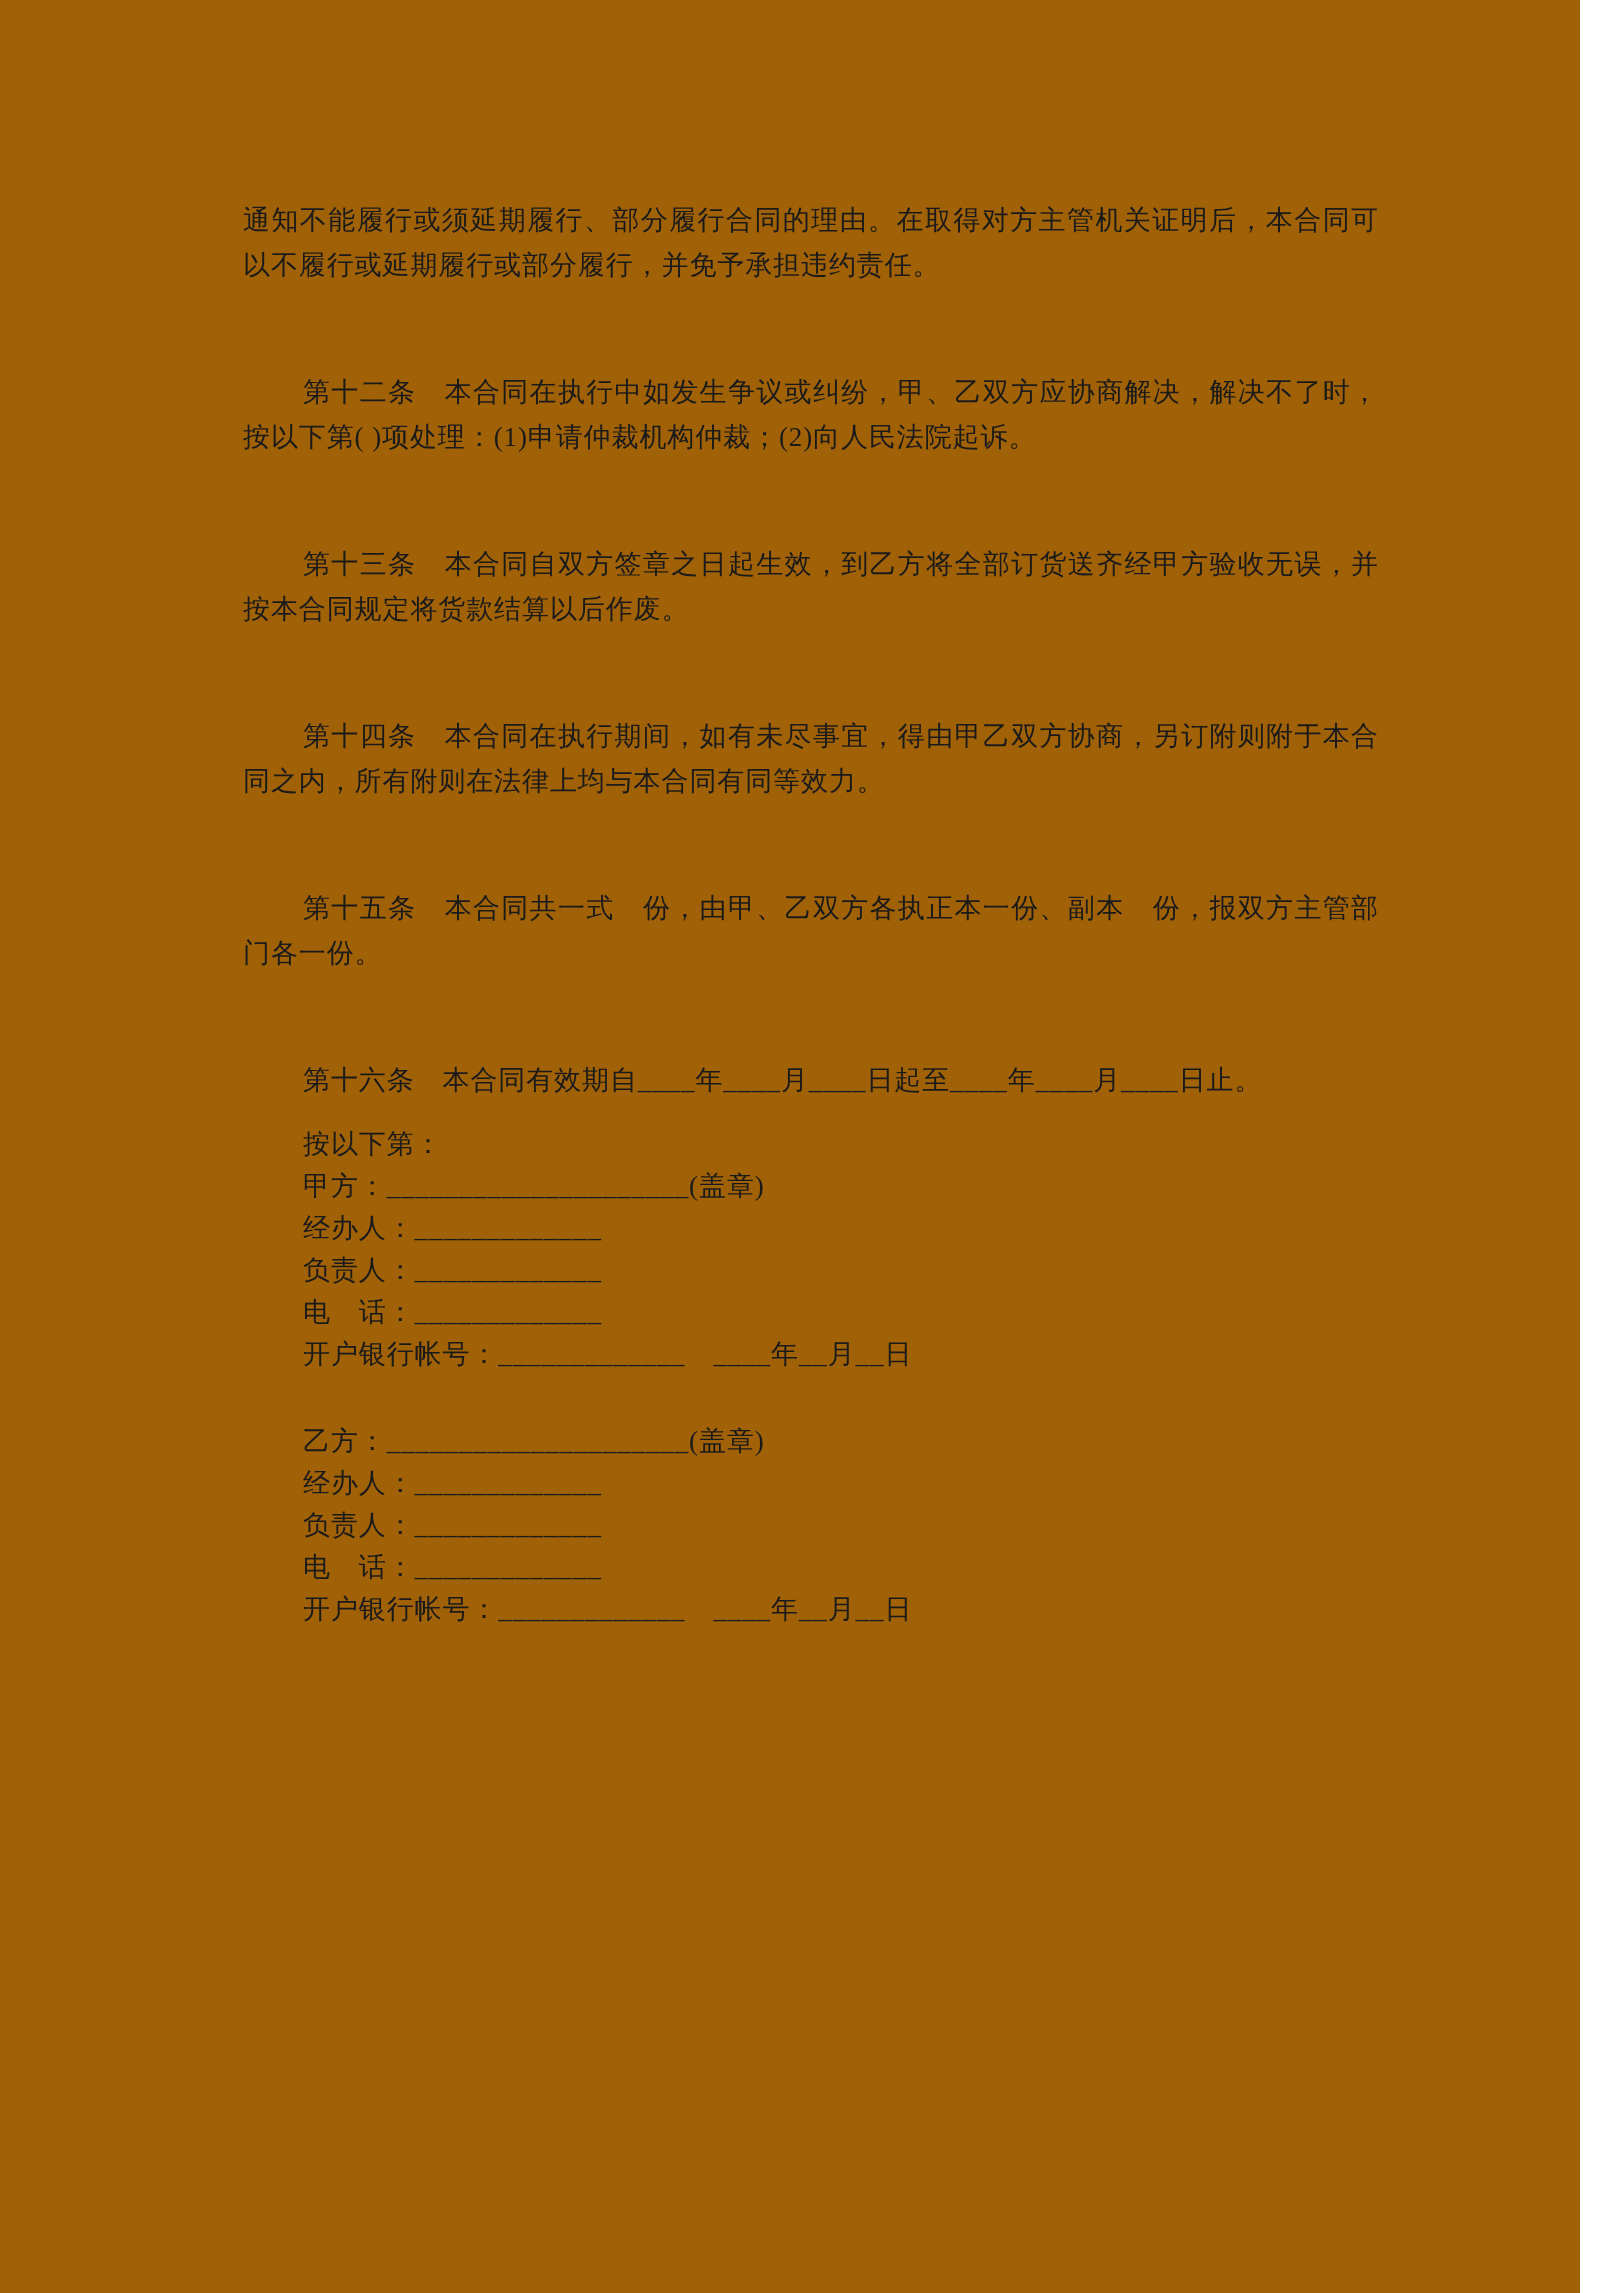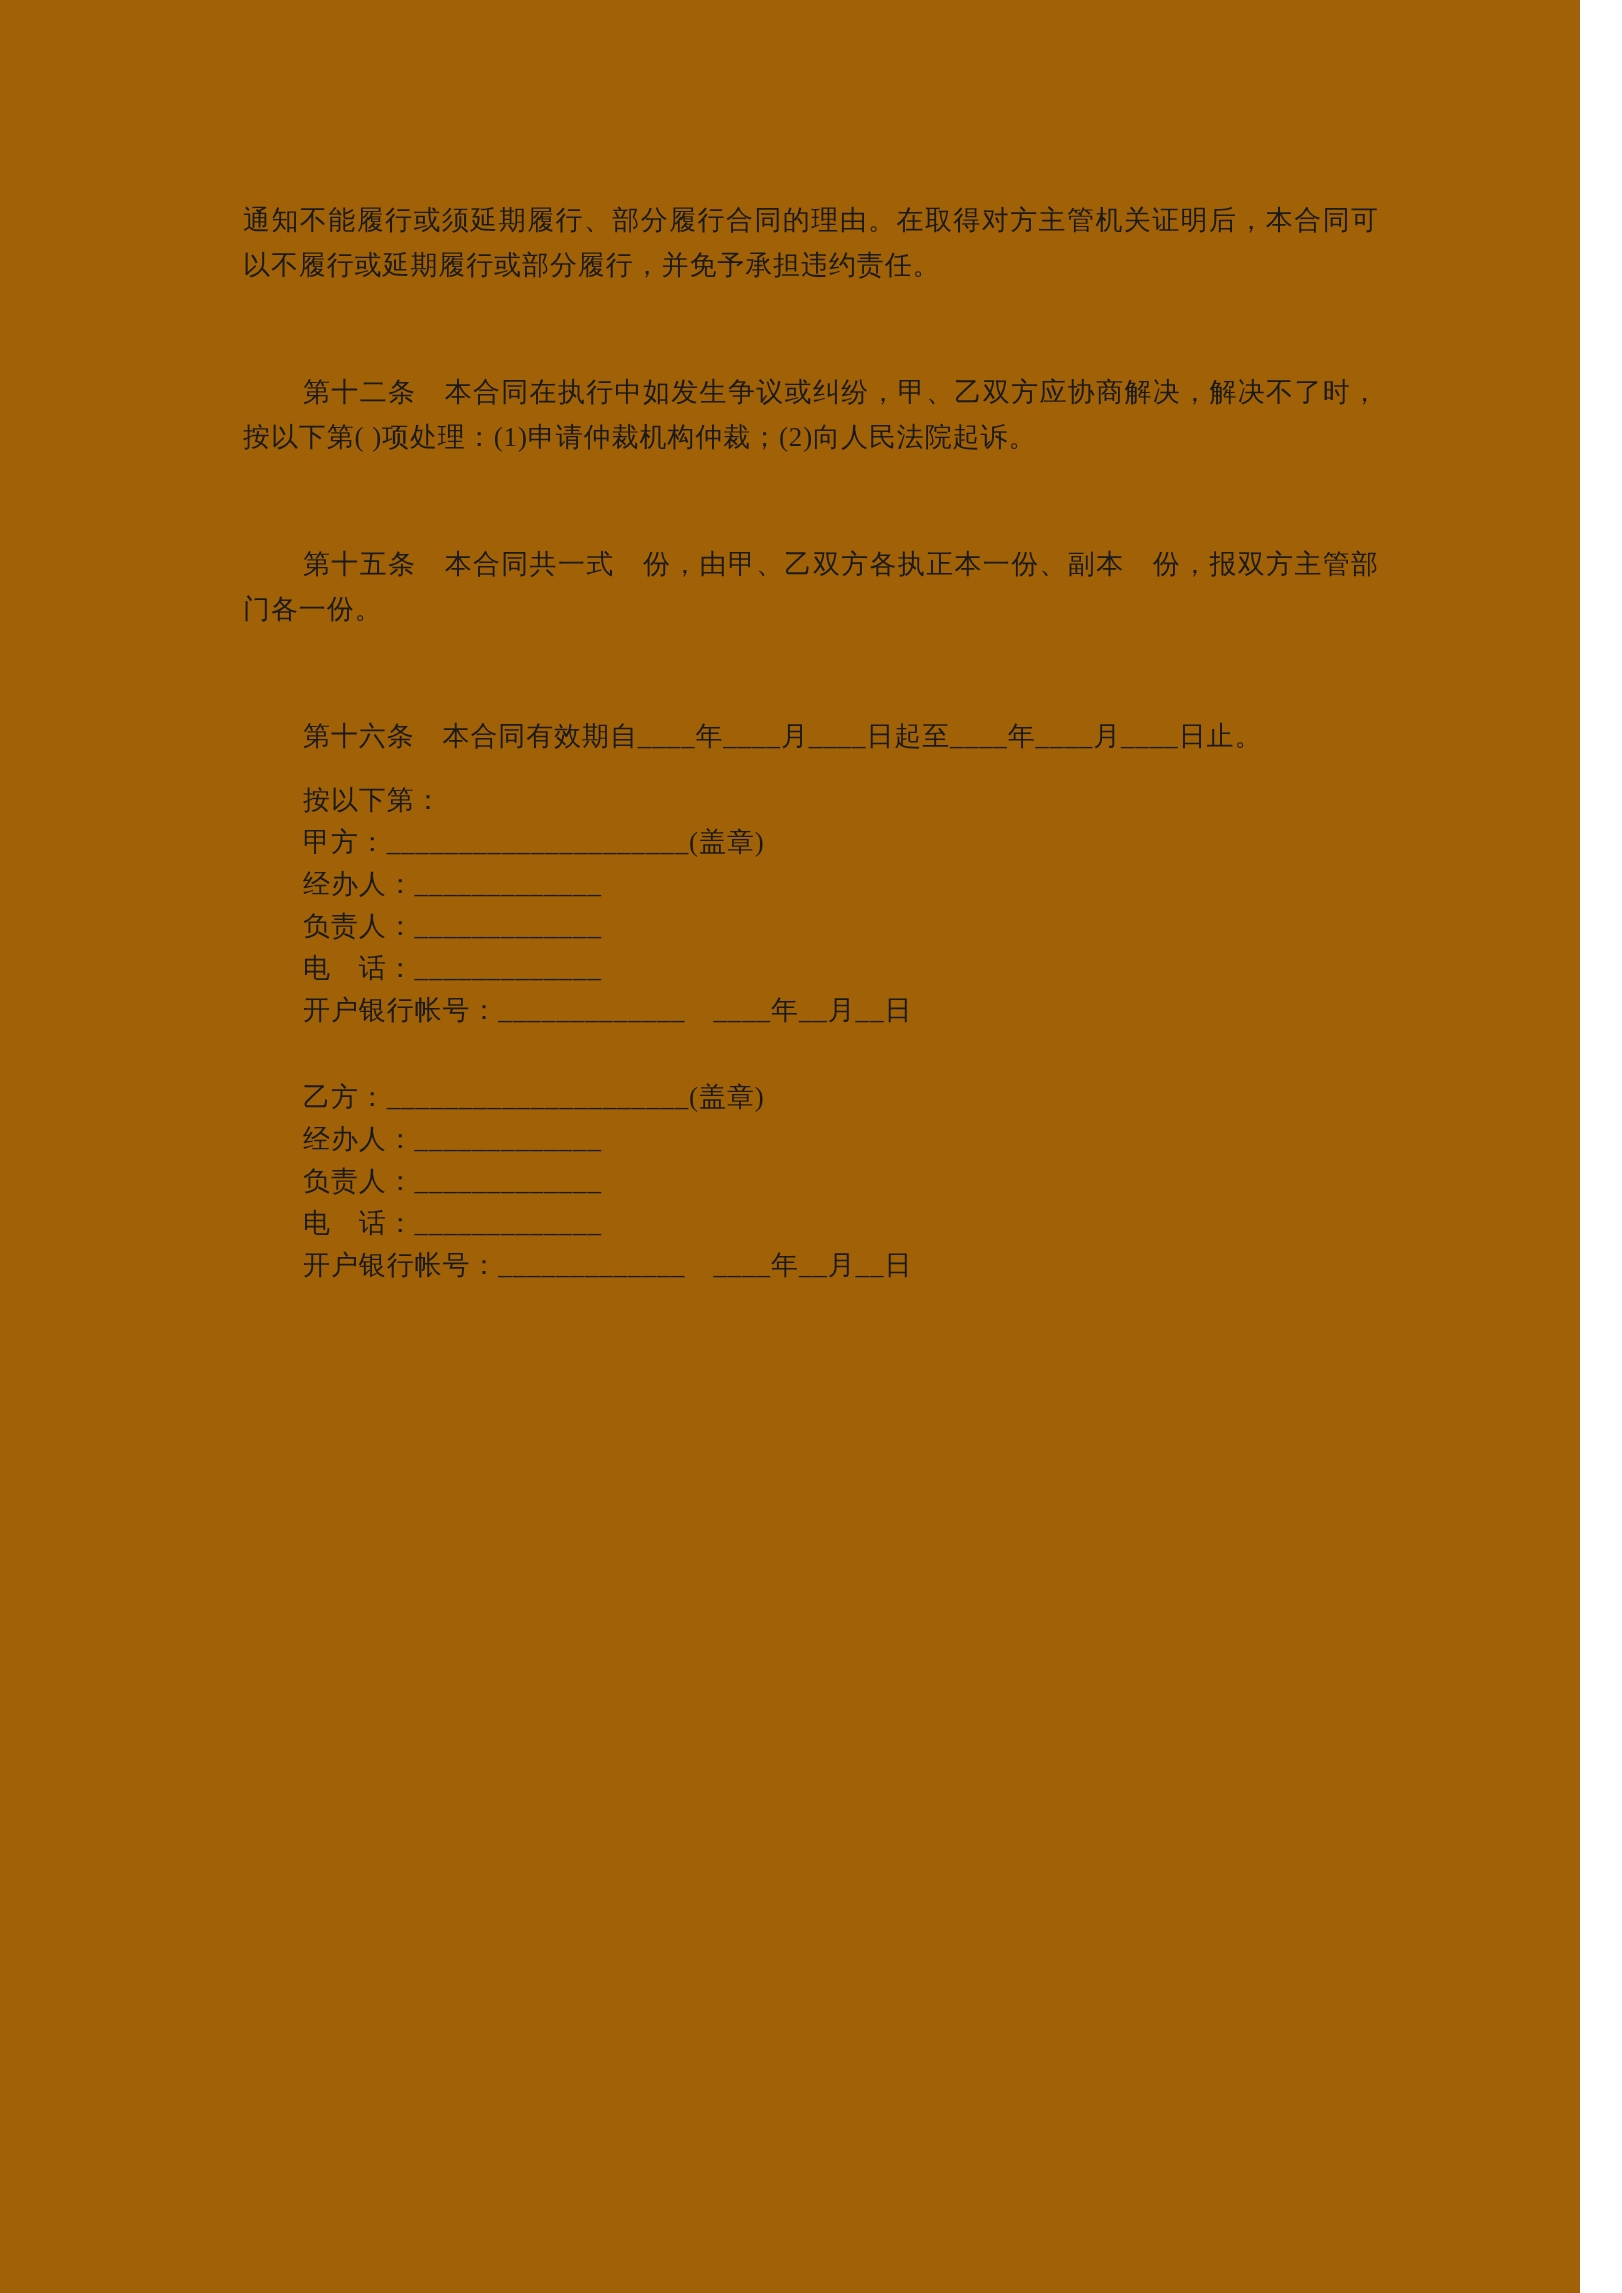--- a/index.html
+++ b/index.html
@@ -51,21 +51,23 @@
 </head>
 <body>
 
 <div class="page">
   <div class="content">
 
     <p class="para">通知不能履行或须延期履行、部分履行合同的理由。在取得对方主管机关证明后，本合同可以不履行或延期履行或部分履行，并免予承担违约责任。</p>
 
     <p class="para indent">第十二条　本合同在执行中如发生争议或纠纷，甲、乙双方应协商解决，解决不了时，按以下第( )项处理：(1)申请仲裁机构仲裁；(2)向人民法院起诉。</p>
 
+    <p class="para indent">第十三条　本合同自双方签章之日起生效，到乙方将全部订货送齐经甲方验收无误，并按本合同规定将货款结算以后作废。</p>
 
+    <p class="para indent">第十四条　本合同在执行期间，如有未尽事宜，得由甲乙双方协商，另订附则附于本合同之内，所有附则在法律上均与本合同有同等效力。</p>
 
     <p class="para indent">第十五条　本合同共一式　份，由甲、乙双方各执正本一份、副本　份，报双方主管部门各一份。</p>
 
     <p class="para indent last-clause">第十六条　本合同有效期自____年____月____日起至____年____月____日止。</p>
 
     <div class="sig-block party-a">
       <div class="sig-line">按以下第：</div>
       <div class="sig-line">甲方：_____________________(盖章)</div>
       <div class="sig-line">经办人：_____________</div>
       <div class="sig-line">负责人：_____________</div>

